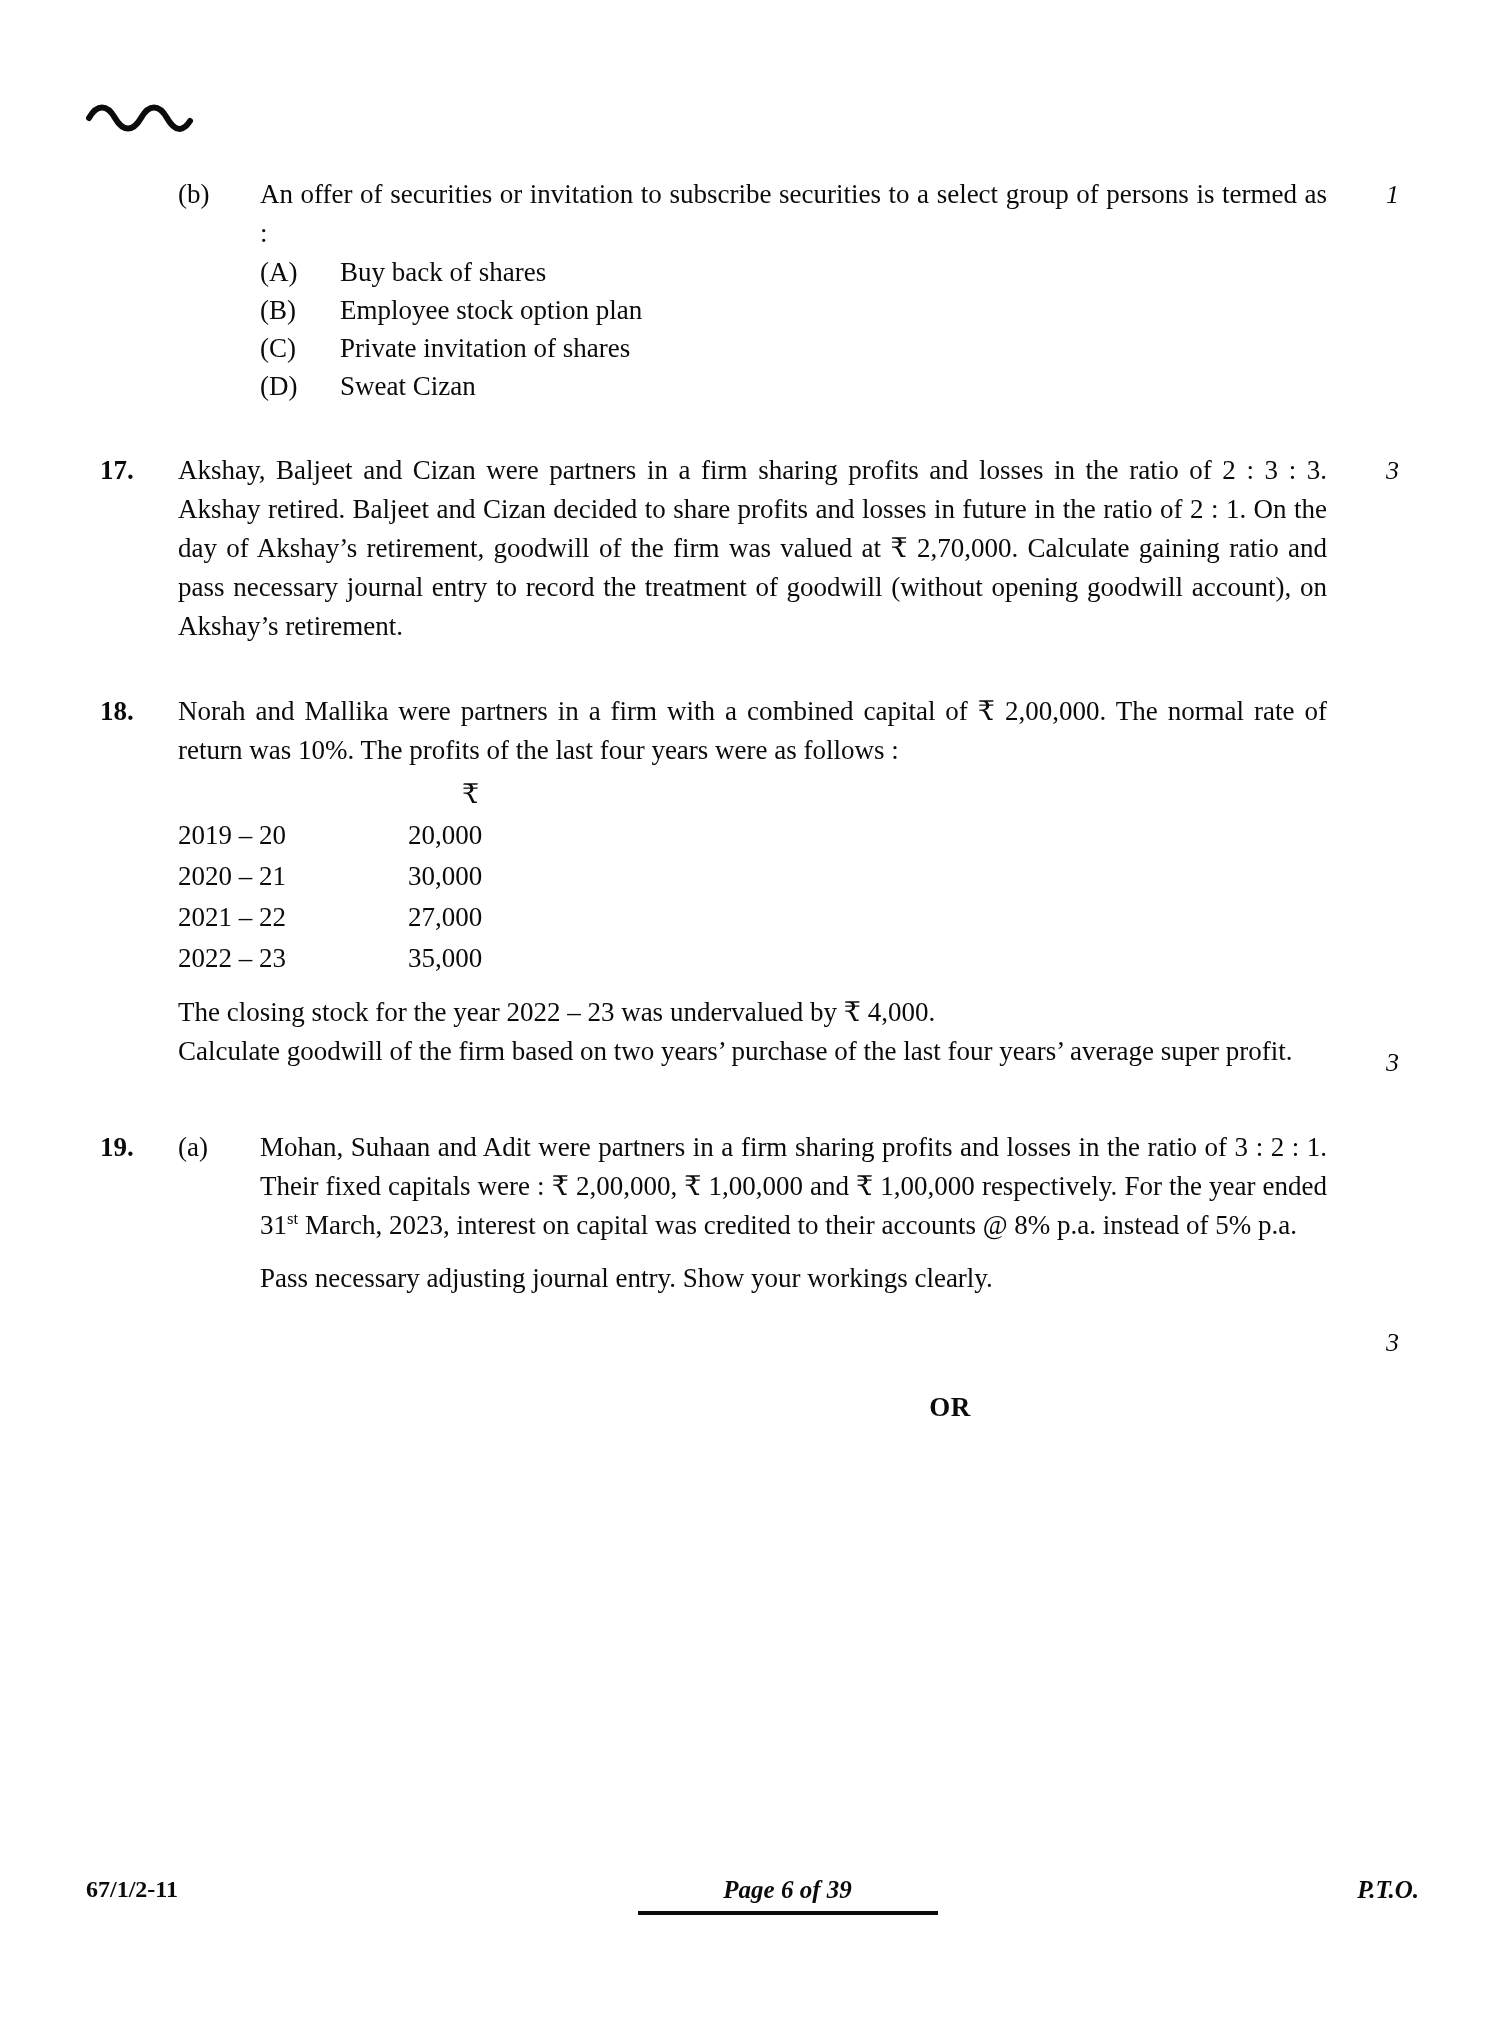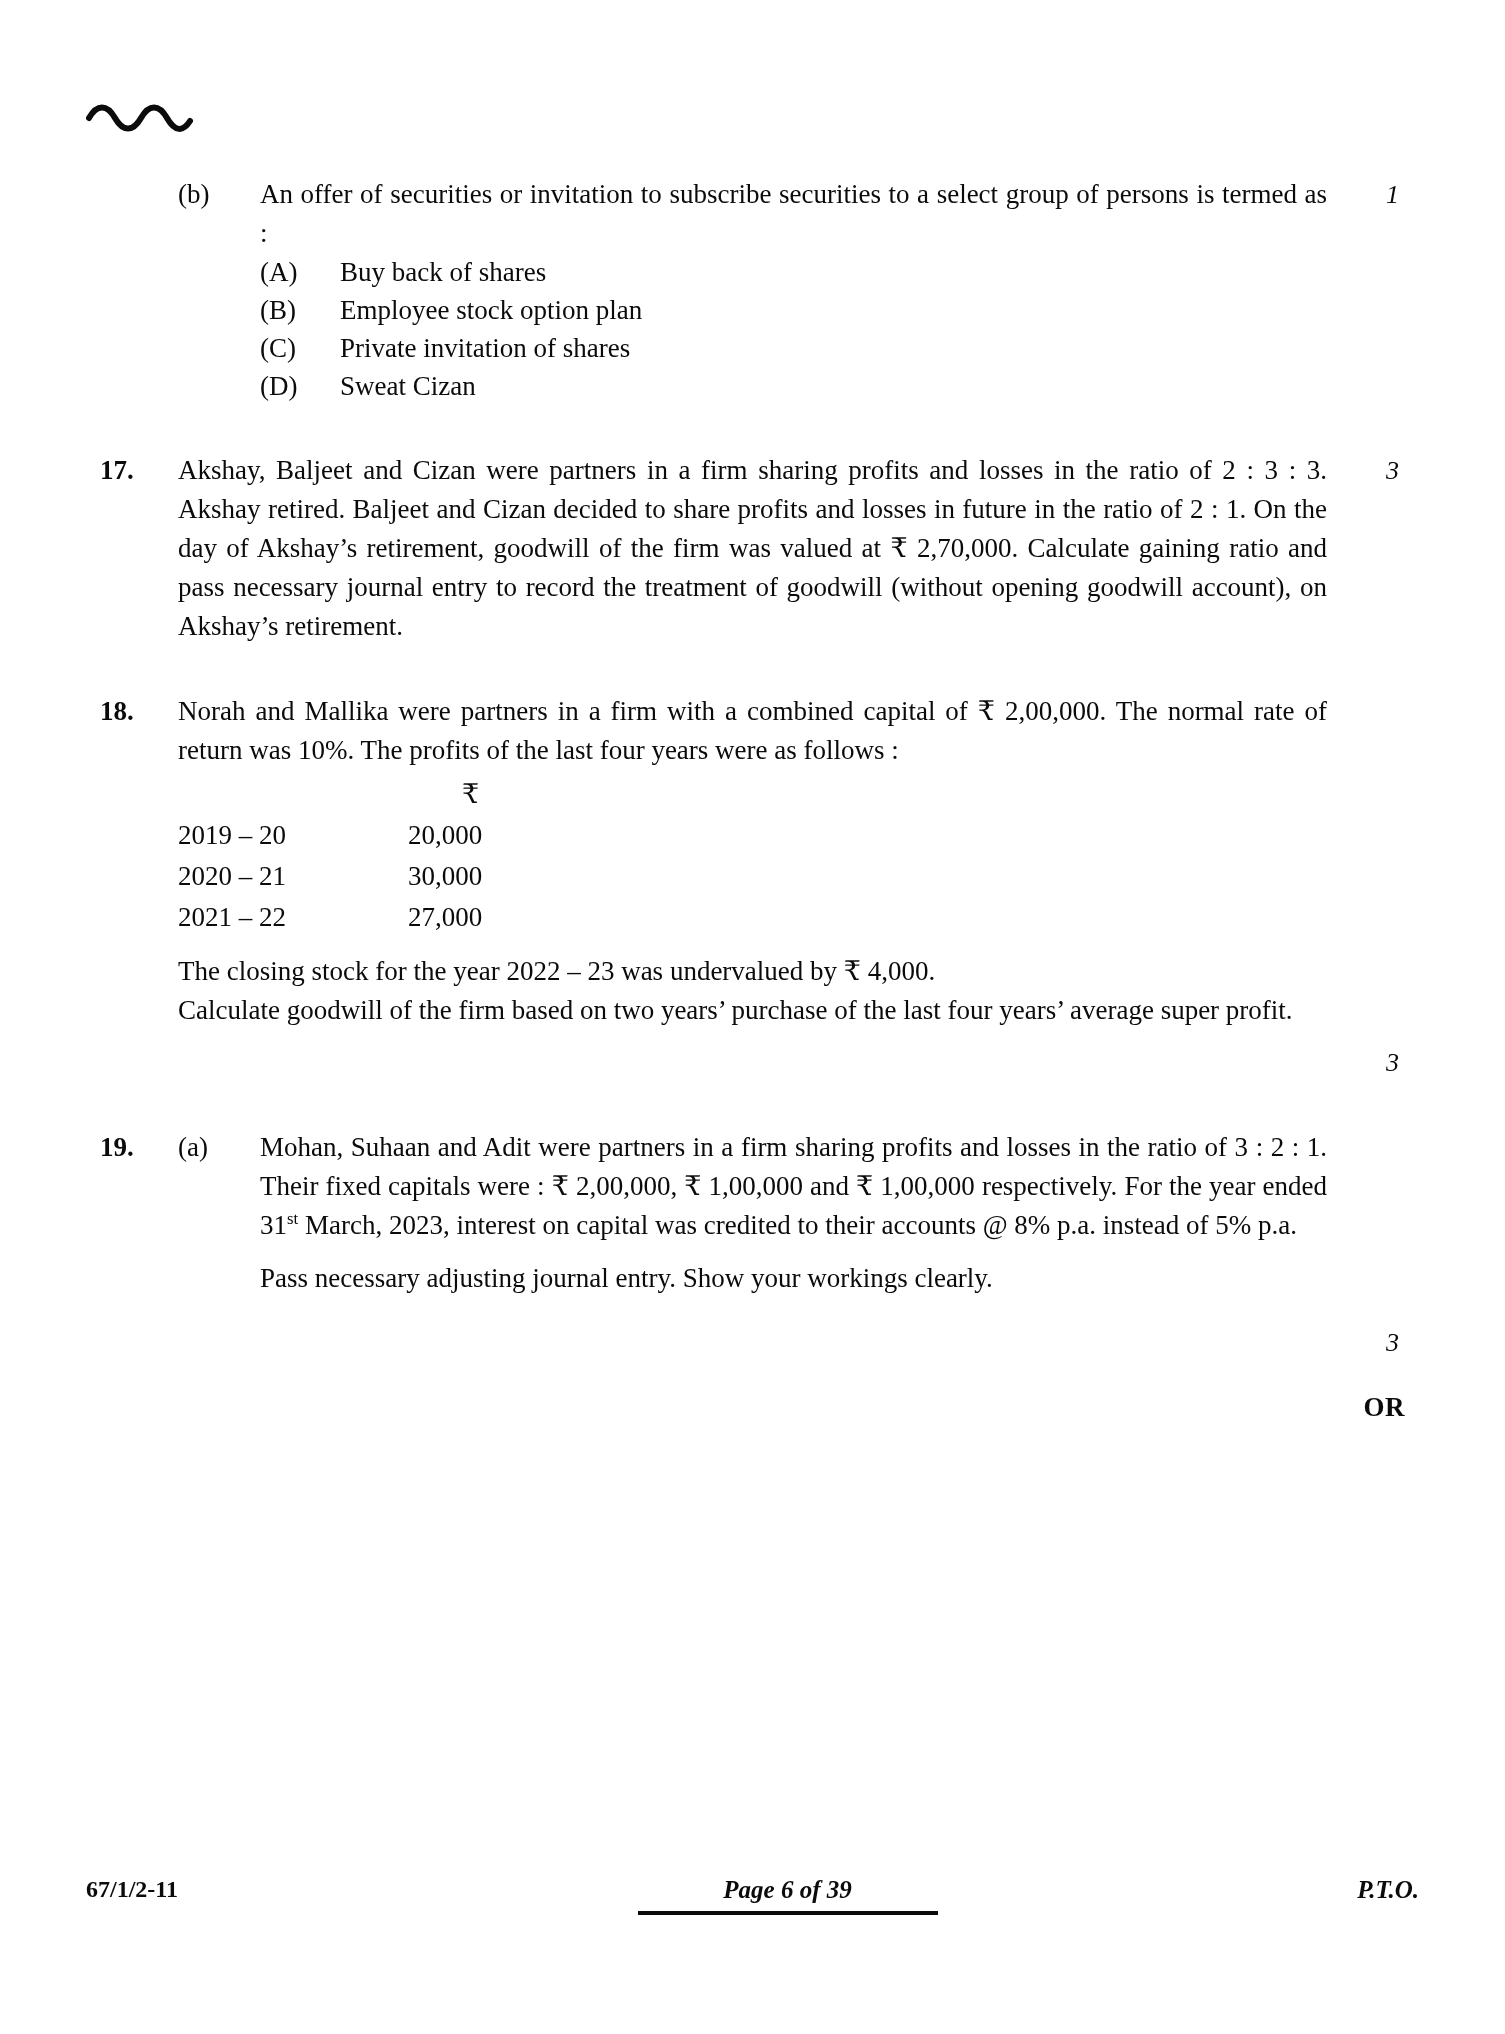--- a/index.html
+++ b/index.html
@@ -115,21 +115,21 @@
     padding-left: 134px;
     text-align: left;
   }
   .rupee-head { padding-left: 54px; }
 
   .gap-sm { height: 14px; }
   .gap-md { height: 30px; }
   .gap-lg { height: 46px; }
 
   .or-line {
-    text-align: right;
+    text-align: center;
     padding-left: 395px;
     font-size: 27px;
     font-weight: bold;
     letter-spacing: 0.5px;
   }
 
   
   .footer {
     position: absolute;
     left: 86px;
@@ -247,20 +247,24 @@
             <td class="pt-amt">20,000</td>
           </tr>
           <tr>
             <td class="pt-year">2020 – 21</td>
             <td class="pt-amt">30,000</td>
           </tr>
           <tr>
             <td class="pt-year">2021 – 22</td>
             <td class="pt-amt">27,000</td>
           </tr>
+          <tr>
+            <td class="pt-year">2022 – 23</td>
+            <td class="pt-amt">35,000</td>
+          </tr>
         </tbody>
           </table>
 
         <div class="gap-sm"></div>
         <p class="last">The closing stock for the year 2022 – 23 was undervalued by ₹ 4,000.</p>
         <p>Calculate goodwill of the firm based on two years’ purchase of the last four years’ average super profit.</p>
       </div>
       <div class="marks">
         <div style="height:351px"></div>
         <span>3</span>

